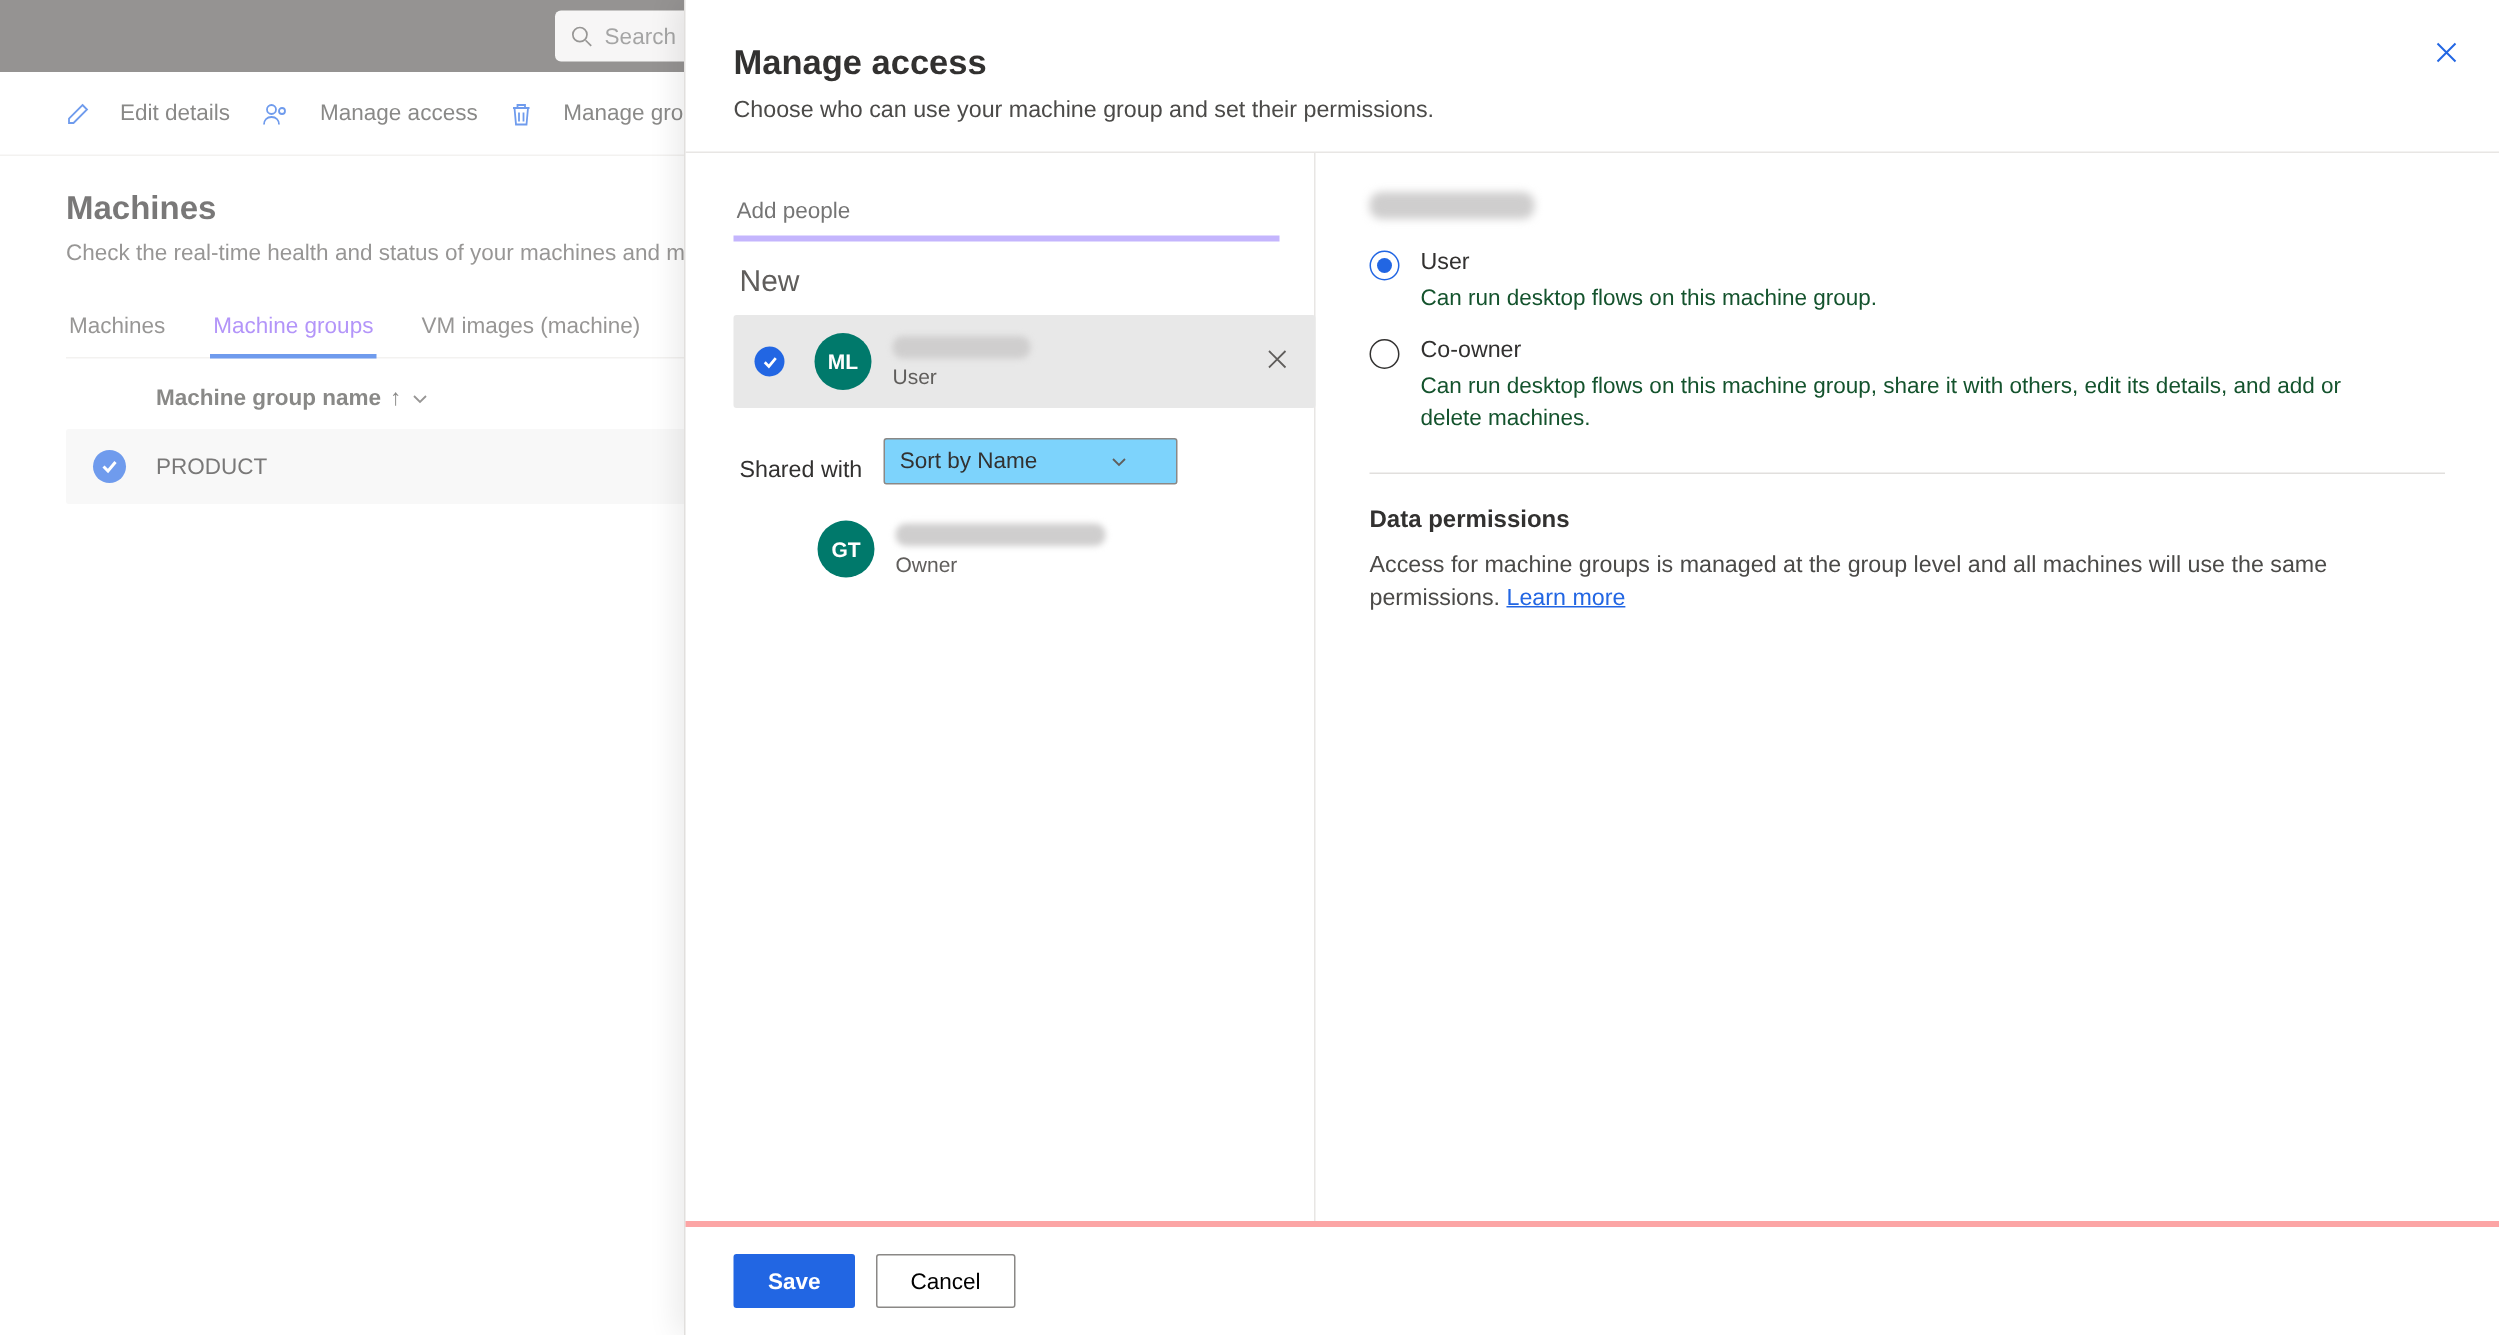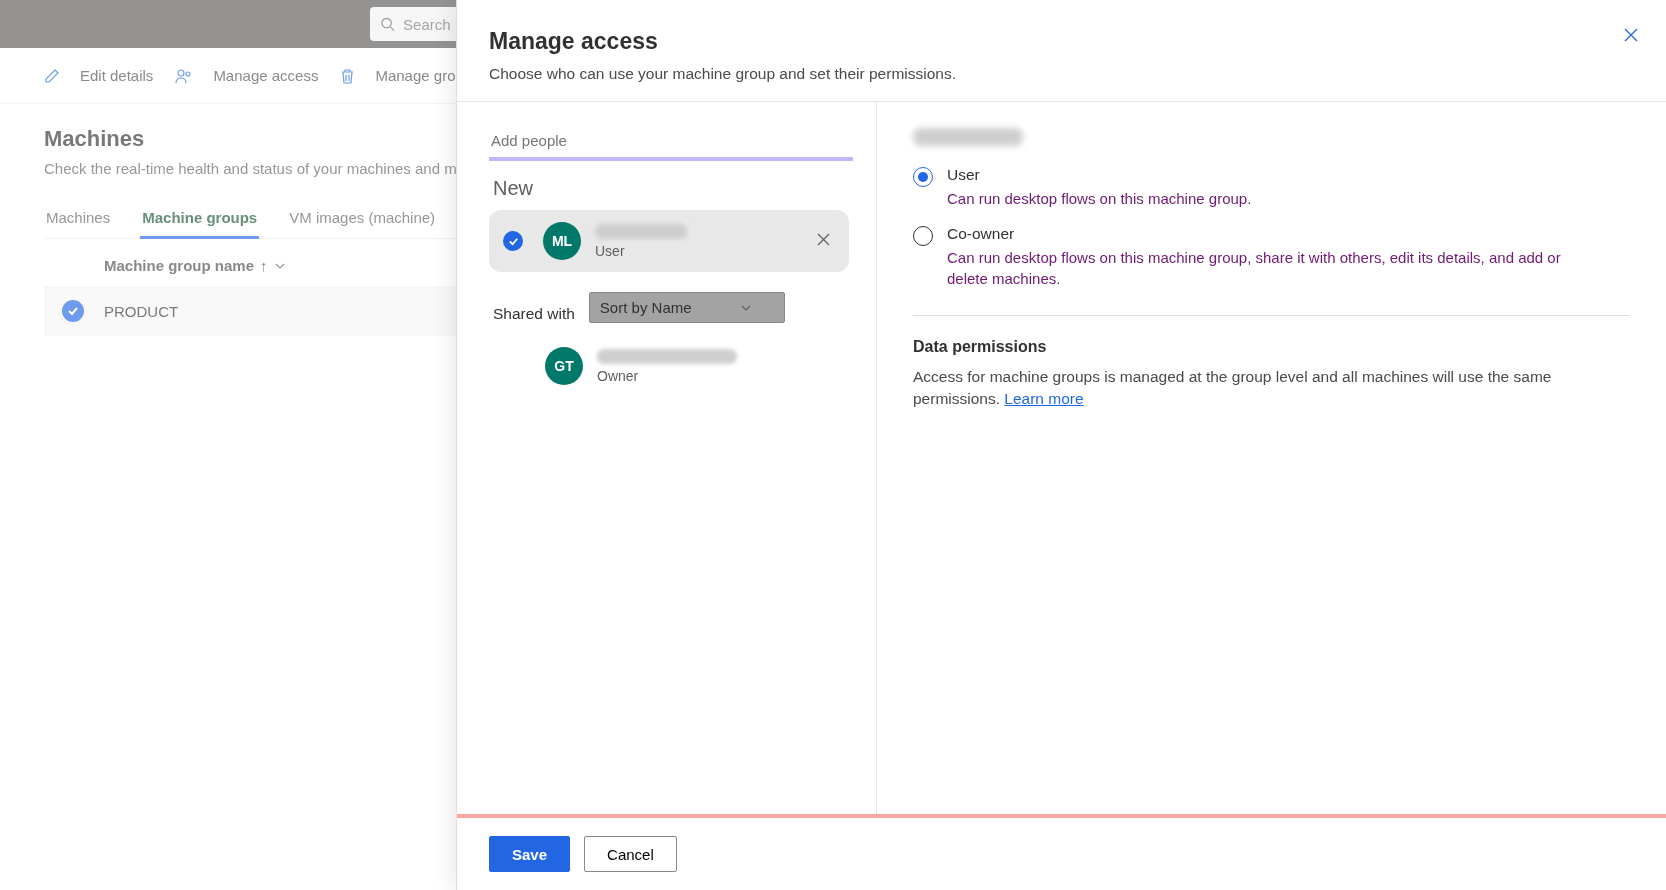--- a/index.html
+++ b/index.html
@@ -48,21 +48,21 @@
   .cmd-item { display: flex; align-items: center; gap: 20px; cursor: pointer; }
   .cmd-item svg { color: #0078d4; }
   .page-body { padding: 22px 44px; }
   .page-title { font-size: 22px; font-weight: 600; color: #323130; margin-bottom: 8px; }
   .page-sub { color: #605e5c; font-size: 15px; margin-bottom: 22px; }
   .tabs { display: flex; gap: 28px; border-bottom: 1px solid #edebe9; }
   .tab {
     padding: 10px 2px; color: #605e5c; font-size: 15px; cursor: pointer;
     border-bottom: 3px solid transparent; margin-bottom: -1px;
   }
-  .tab.active { color: #14532d; font-weight: 700; border-bottom-color: #2266e3; }
+  .tab.active { color: #8b5cf6; font-weight: 400; border-bottom-color: #2266e3; }
   .table-header {
     display: flex; align-items: center; padding: 18px 0 12px 60px;
     color: #4b4a48; font-size: 15px; font-weight: 600; gap: 6px;
   }
   .table-row {
     display: flex; align-items: center; height: 50px; padding-left: 18px;
     background: #f4f4f4; border-radius: 2px;
   }
   .row-check {
     width: 22px; height: 22px; border-radius: 50%; background: #2266e3;
@@ -95,22 +95,22 @@
   .panel-left {
     width: 420px; padding: 22px 0 0 32px; border-right: 1px solid #e8e6e4;
   }
   .panel-right { flex: 1; padding: 26px 36px 0 36px; }
   .add-people {
     border: none; border-bottom: 4px solid #c4b5fd; padding: 8px 2px 8px 2px;
     font-size: 15px; color: #605e5c; width: 364px; outline: none; background: transparent;
   }
   .section-lbl { color: #605e5c; font-size: 20px; margin: 16px 0 10px 4px; }
   .person-row {
-    display: flex; align-items: center; padding: 12px 14px; width: 360px;
-    border-radius: 12px; position: relative;
+    display: flex; align-items: center; padding: 12px 14px; width: 388px;
+    border-radius: 2px; position: relative;
   }
   .person-row.selected { background: #e8e8e8; }
   .sel-check {
     width: 20px; height: 20px; border-radius: 50%; background: #2266e3;
     display: flex; align-items: center; justify-content: center; color: #fff;
     margin-right: 20px; font-size: 11px;
   }
   .avatar {
     width: 38px; height: 38px; border-radius: 50%; background: #00796b;
     color: #fff; display: flex; align-items: center; justify-content: center;
@@ -121,37 +121,37 @@
     width: 92px; height: 15px; background: #cfcece; border-radius: 7px;
     filter: blur(2px); margin-bottom: 4px;
   }
   .person-name-blur.wide { width: 140px; }
   .person-role { font-size: 14px; color: #605e5c; }
   .person-remove { color: #605e5c; cursor: pointer; padding: 4px; }
   .shared-row { display: flex; align-items: flex-end; gap: 14px; margin: 20px 0 12px 4px; }
   .shared-lbl { font-size: 15.5px; color: #323130; }
   .sort-select {
     border: 1px solid #8a8886; border-radius: 2px; padding: 6px 32px 6px 10px;
-    font-size: 15px; background: #a3a3a3; position: relative; display: inline-flex;
+    font-size: 15px; background: #7dd3fc; position: relative; display: inline-flex;
     align-items: center; width: 196px; justify-content: space-between; cursor: pointer;
   }
   .right-name-blur {
     width: 110px; height: 18px; background: #cfcece; border-radius: 8px;
     filter: blur(3px); margin-bottom: 20px;
   }
   .radio-group { display: flex; flex-direction: column; gap: 16px; margin-bottom: 26px; }
   .radio-item { display: flex; gap: 14px; }
   .radio-circle {
     width: 20px; height: 20px; border-radius: 50%; border: 1.5px solid #323130;
     display: flex; align-items: center; justify-content: center; flex-shrink: 0; margin-top: 1px;
   }
   .radio-circle.checked { border-color: #2266e3; }
   .radio-dot { width: 10px; height: 10px; border-radius: 50%; background: #2266e3; }
   .radio-label { font-size: 15.5px; color: #323130; margin-bottom: 4px; }
-  .radio-desc { font-size: 15px; color: #701a75; max-width: 620px; line-height: 1.4; }
+  .radio-desc { font-size: 15px; color: #14532d; max-width: 620px; line-height: 1.4; }
   .divider { border-top: 1px solid #e1dfdd; margin: 8px 0 22px 0; }
   .dp-title { font-size: 16px; font-weight: 700; margin-bottom: 10px; }
   .dp-text { font-size: 15.5px; color: #4b4a48; line-height: 1.45; }
   .dp-text a { color: #2266e3; text-decoration: underline; }
   .panel-foot {
     padding: 18px 32px; display: flex; gap: 14px; border-top: 4px solid #fca5a5;
   }
   .btn {
     height: 36px; padding: 0 22px; font-size: 15px; border-radius: 2px;
     border: 1px solid #8a8886; background: #fff; cursor: pointer;

